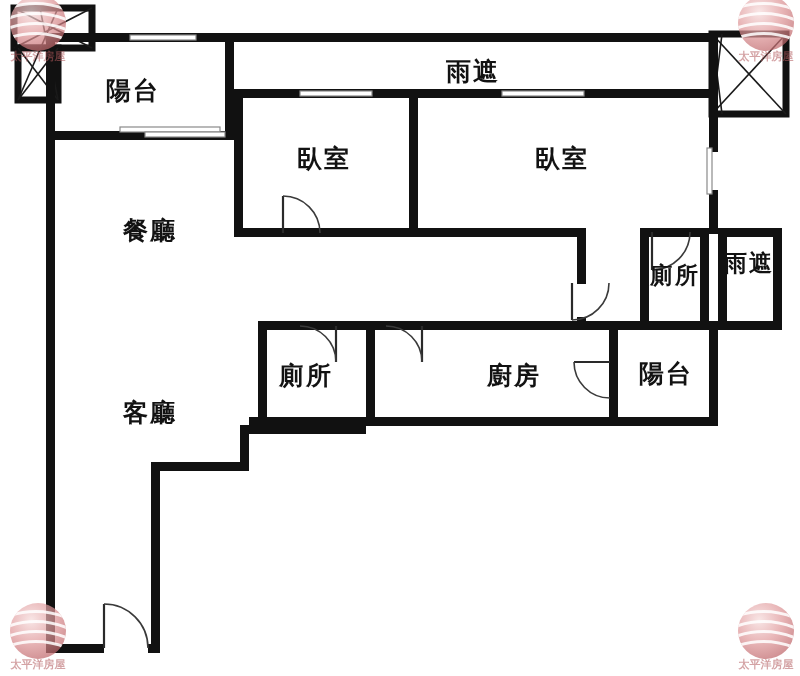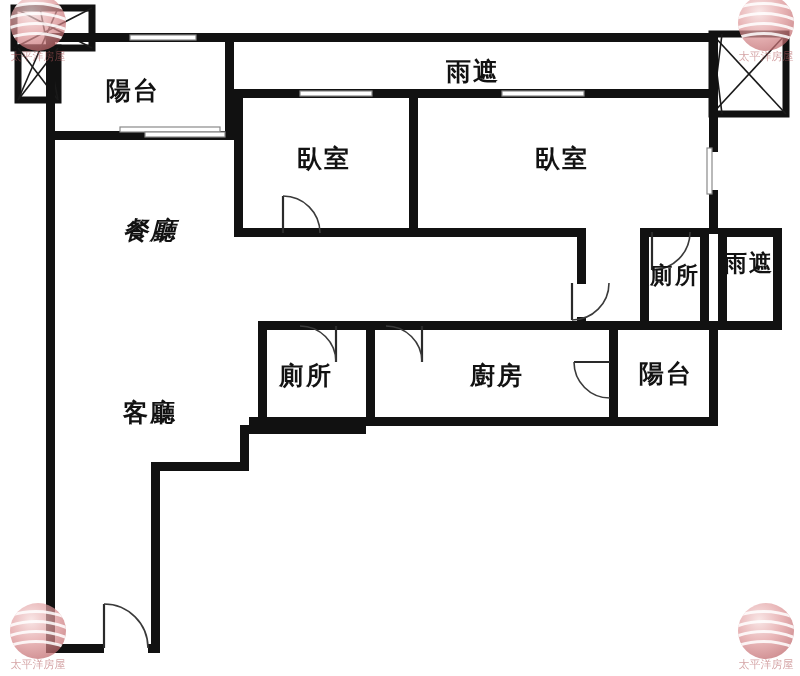--- a/index.html
+++ b/index.html
@@ -40,21 +40,21 @@
     position: absolute;
     transform: translate(-50%, -50%);
     pointer-events: none;
     user-select: none;
   }
   .wm-text {
     position: absolute;
     left: 50%;
     transform: translateX(-50%);
     font-family: "DejaVu Sans", "Liberation Sans", sans-serif;
-    font-weight: normal;
+    font-weight: bold;
     color: #b2595c;
     opacity: 0.55;
     white-space: nowrap;
   }
 </style>
 </head>
 <body>
 
 <div id="floorplan-root">
 
@@ -198,26 +198,26 @@
       </g>
 
     </g>
 
   </svg>
 
   <div class="room-label sz-lg" style="left:133px; top:90px;">陽台</div>
   <div class="room-label sz-lg" style="left:473px; top:71px;">雨遮</div>
   <div class="room-label sz-lg" style="left:324px; top:158px;">臥室</div>
   <div class="room-label sz-lg" style="left:562px; top:158px;">臥室</div>
-  <div class="room-label sz-lg" style="left:150px; top:230px;font-style:italic;">餐廳</div>
+  <div class="room-label sz-lg" style="left:150px; top:230px;">餐廳</div>
   <div class="room-label sz-lg" style="left:150px; top:412px;">客廳</div>
   <div class="room-label sz-md" style="left:675px; top:275px;">廁所</div>
   <div class="room-label sz-md" style="left:749px; top:263px;">雨遮</div>
   <div class="room-label sz-lg" style="left:306px; top:375px;">廁所</div>
-  <div class="room-label sz-lg" style="left:497px; top:375px;">廚房</div>
+  <div class="room-label sz-lg" style="left:514px; top:375px;">廚房</div>
   <div class="room-label sz-lg" style="left:666px; top:373px;">陽台</div>
 
   <div class="watermark" style="left:38px; top:30px; width:68px; height:78px;">
     <svg width="68" height="64" viewBox="0 0 68 64">
       <defs>
         <radialGradient id="wmg1" cx="38%" cy="30%" r="72%">
           <stop offset="0%" stop-color="#f6dcdc"></stop>
           <stop offset="55%" stop-color="#e09a9c"></stop>
           <stop offset="100%" stop-color="#c0686c"></stop>
         </radialGradient>

